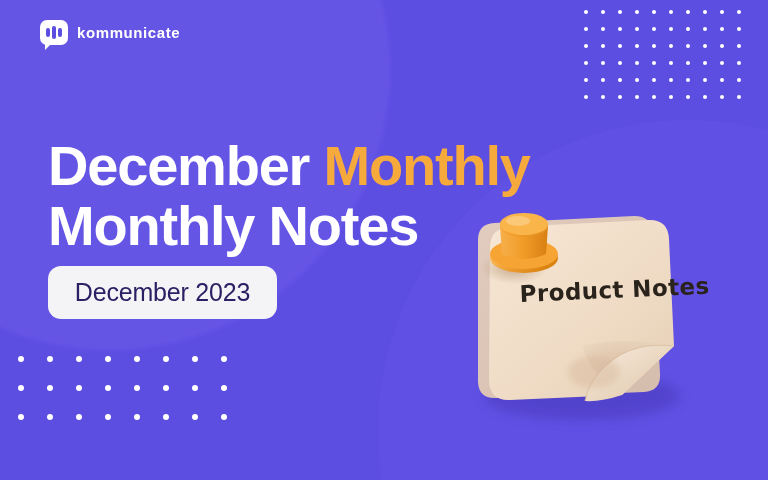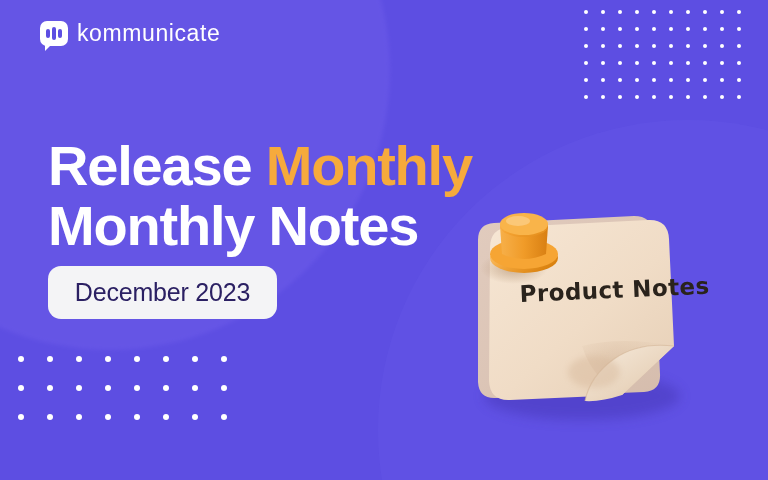--- a/index.html
+++ b/index.html
@@ -83,22 +83,22 @@
     display:block;
     width:3.4px;
     background:#5d4ee2;
     border-radius:2px;
   }
   .logo-mark i:nth-child(1){ height:9px; }
   .logo-mark i:nth-child(2){ height:13px; }
   .logo-mark i:nth-child(3){ height:9px; }
   .logo-word{
     color:#ffffff;
-    font-size:23px;
-    font-weight:400;
+    font-size:15px;
+    font-weight:700;
     letter-spacing:.6px;
   }
 
   
   .headline{
     position:absolute;
     left:48px;
     top:136px;
     z-index:5;
     color:#ffffff;
@@ -242,21 +242,21 @@
   <div class="logo">
     <div class="logo-mark">
       <i></i>
         <i></i>
         <i></i>
     </div>
     <div class="logo-word">kommunicate</div>
   </div>
 
   <div class="headline">
-    <span>Release </span><span class="accent">Monthly</span>
+    <span>December </span><span class="accent">Monthly</span>
     <span class="l2">Monthly Notes</span>
   </div>
 
   <div class="date-badge">
     <span>December 2023</span>
   </div>
 
   <div class="note-art">
     <svg viewBox="0 0 228 220" xmlns="http://www.w3.org/2000/svg">
       <defs>

